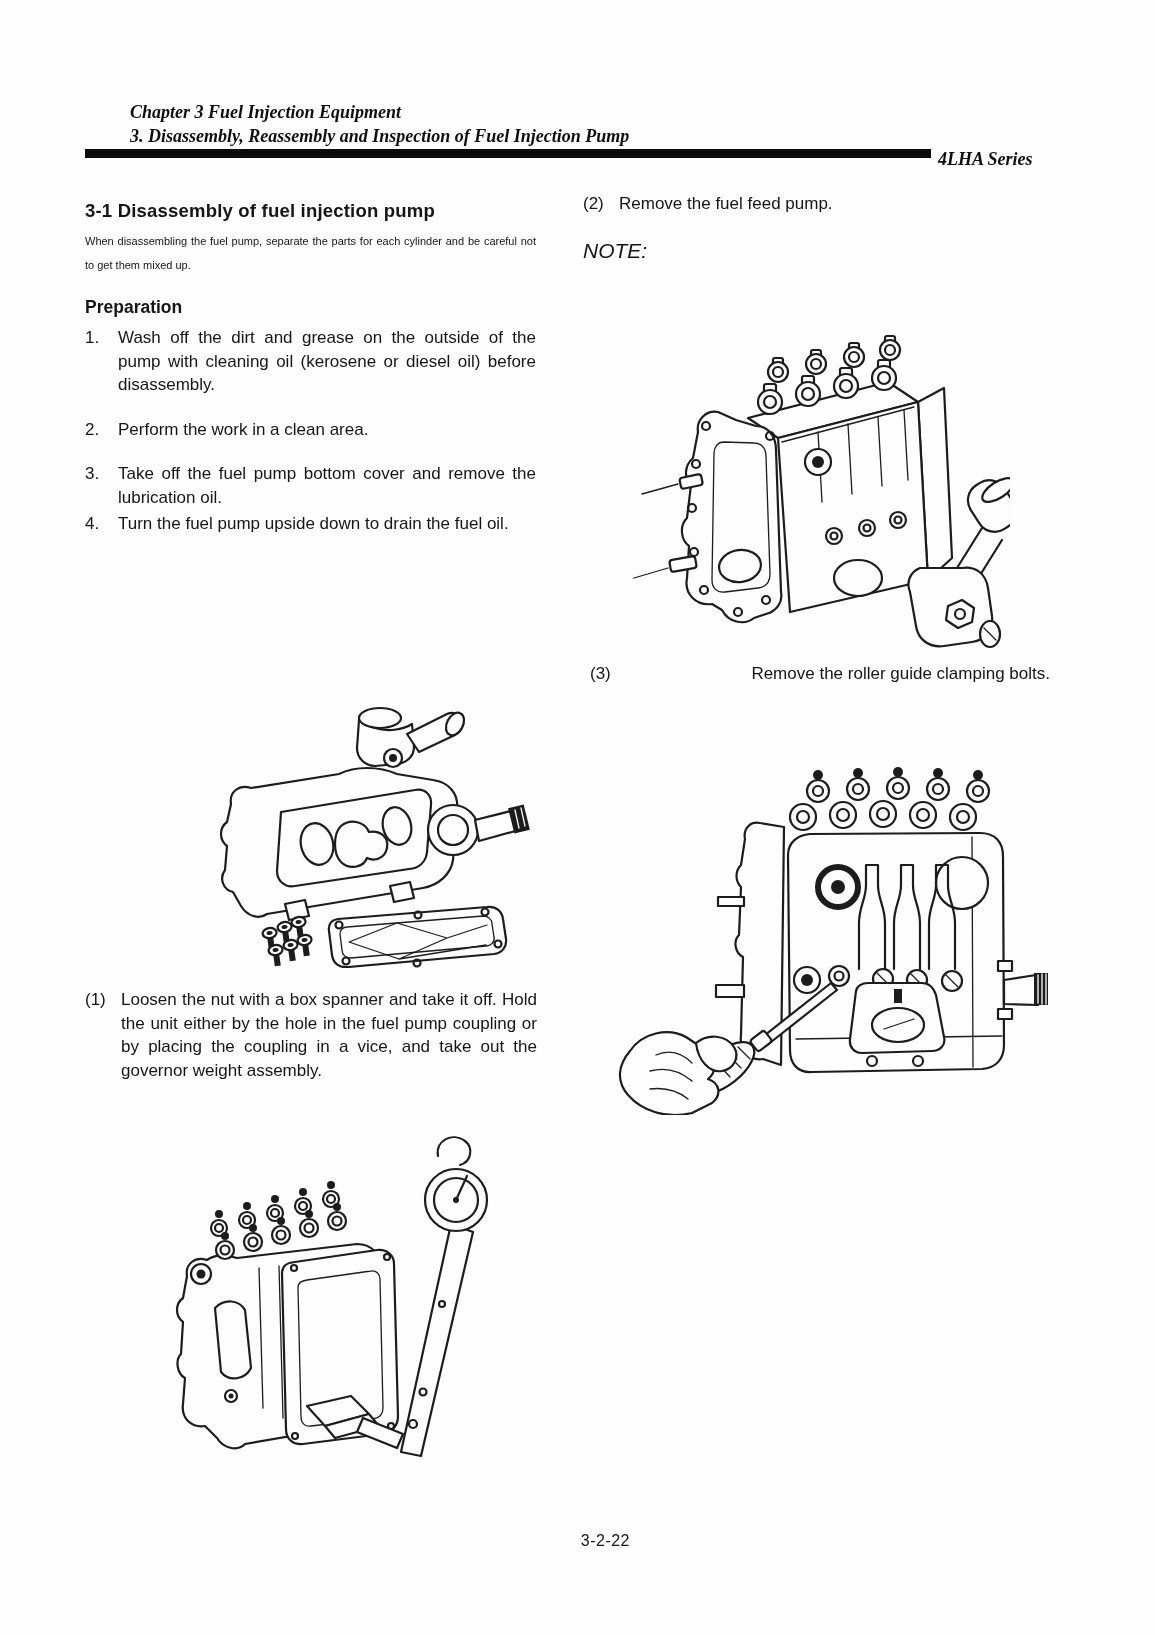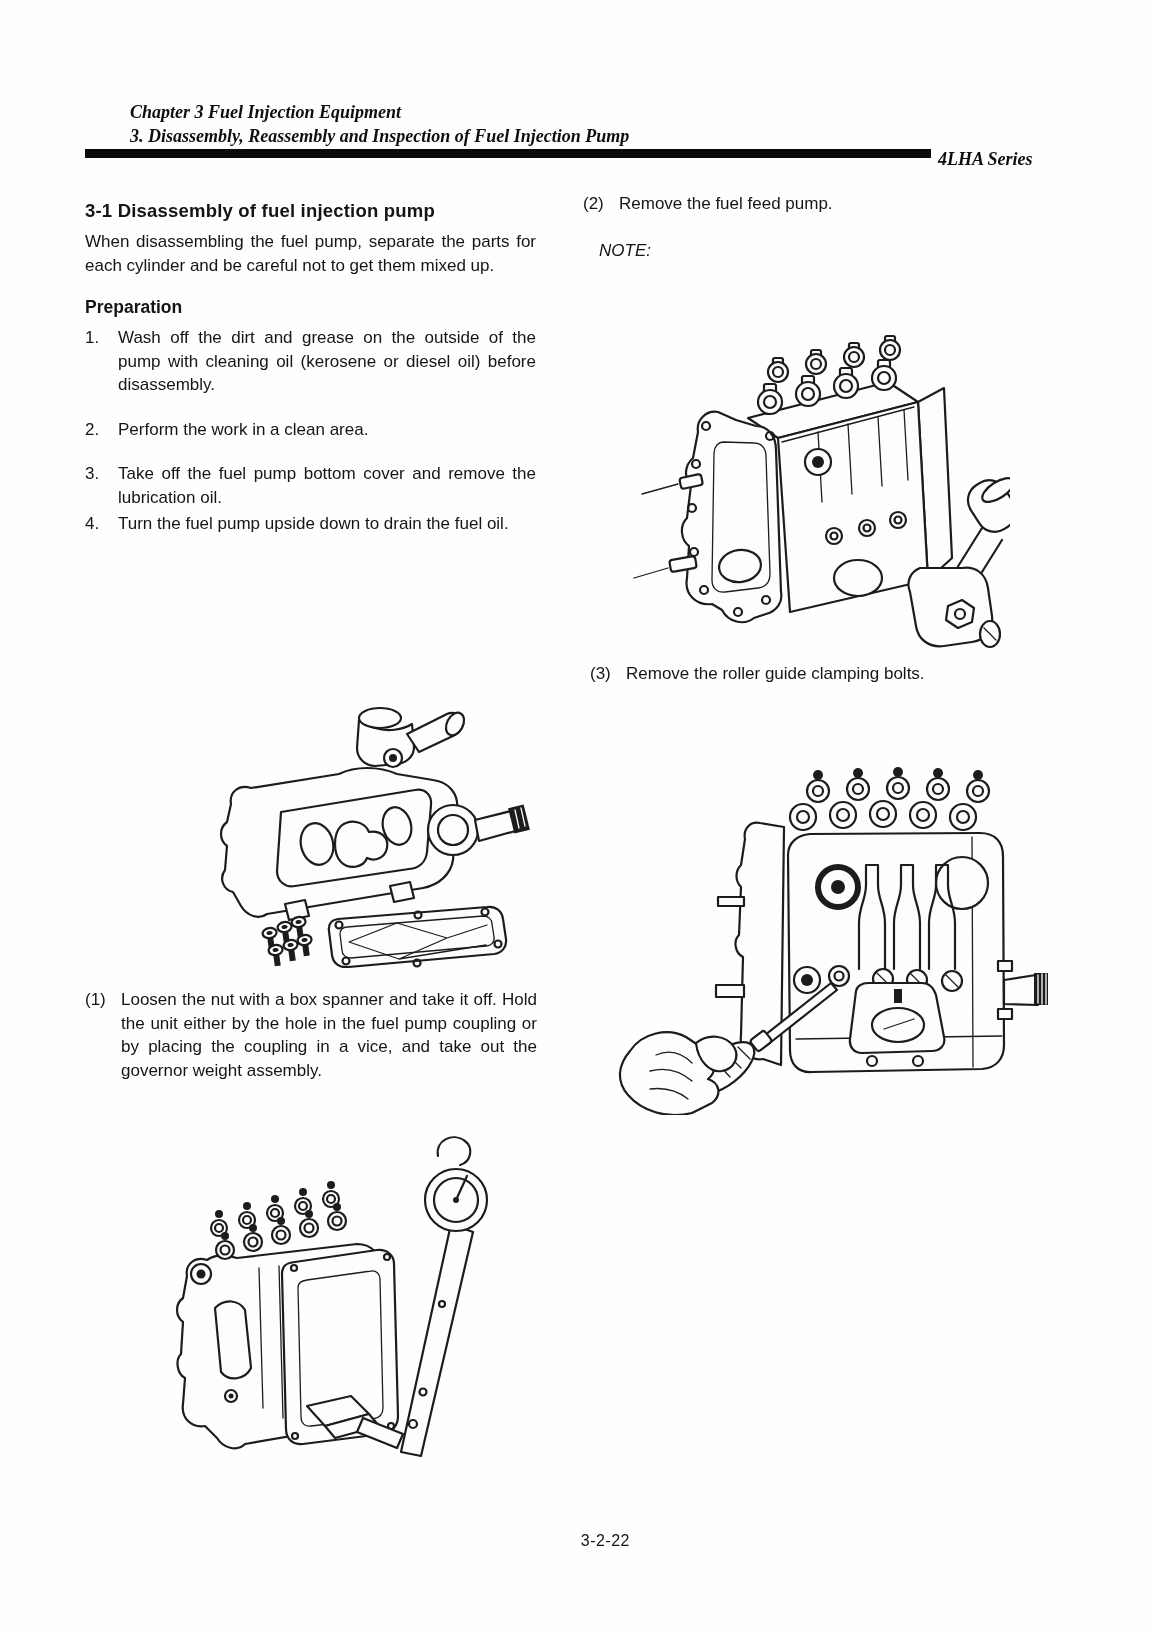--- a/index.html
+++ b/index.html
@@ -10,31 +10,31 @@
   .hdr{position:absolute;left:90px;top:100px;font-family:"Liberation Serif",serif;
        font-style:italic;font-weight:600;font-size:18px;line-height:24px;color:#0e0e0e;margin-left:40px;}
   .hdr-rule{position:absolute;left:85px;top:149px;width:846px;height:9px;background:#0b0b0b;}
   .series{position:absolute;left:938px;top:149px;font-family:"Liberation Serif",serif;
           font-style:italic;font-weight:700;font-size:18px;color:#0e0e0e;}
 
   
   .col-l{position:absolute;left:85px;top:192px;width:451px;}
   .col-r{position:absolute;left:583px;top:192px;width:458px;}
   .sec-title{font-size:18.5px;font-weight:700;letter-spacing:.2px;margin:8px 0 8px 0;}
-  p.body{font-size:17px;line-height:23.5px;text-align:justify;margin:0;}
+  p.body{font-size:11px;line-height:23.5px;text-align:justify;margin:0;}
   .prep-h{font-weight:700;font-size:17.5px;margin:20px 0 8px 0;}
   .item{display:flex;font-size:17px;line-height:23.5px;margin-bottom:21px;}
   .item .n{width:33px;flex:none;}
   .item .t{flex:1;text-align:justify;}
   .item.tight{margin-bottom:3px;}
   .item.last{margin-bottom:0;}
   .step{display:flex;font-size:17px;line-height:23.5px;}
   .step .n{width:36px;flex:none;}
   .step .t{flex:1;text-align:justify;}
-  .note{display:flex;font-style:italic;font-size:17px;line-height:24px;margin-top:23px;margin-left:16px;}
+  .note{display:flex;font-style:italic;font-size:21px;line-height:24px;margin-top:23px;}
   .note .lbl{width:70px;flex:none;}
   .note .t{flex:1;text-align:justify;}
   .abs{position:absolute;}
 
   
   .fig{position:absolute;}
   .fig svg *{stroke:#1c1c1c;stroke-width:2.2;fill:none;stroke-linecap:round;stroke-linejoin:round;}
   .fig svg .f{fill:#fdfdfd;}
   .fig svg .d{fill:#1c1c1c;stroke:none;}
   .fig svg .thin{stroke-width:1.3;}
@@ -164,21 +164,21 @@
         <polygon class="f" points="328,276 342,270 354,278 352,292 338,298 326,290"></polygon>
         <circle cx="340" cy="284" r="5"></circle>
         <ellipse class="f" cx="370" cy="304" rx="10" ry="13"></ellipse>
         <path class="thin" d="M364,298 L376,310"></path>
       </g>
     </svg>
   </div>
 
   <div class="abs step" style="left:590px;top:662px;width:460px;">
     <span class="n">(3)</span>
-    <span class="t" style="text-align:left;">Remove the roller guide clamping bolts.</span>
+    <span class="t" style="text-align:right;margin-left:40px;">Remove the roller guide clamping bolts.</span>
   </div>
 
   <div class="fig" style="left:135px;top:678px;width:400px;height:290px;">
     <svg viewBox="0 0 400 290" width="400" height="290">
 
       <g>
         <path class="f" d="M224,42 L222,70 C222,80 230,88 240,88 L262,86 C272,85 279,78 279,69 L277,46 C268,52 252,54 240,50 C233,48 227,45 224,42 Z"></path>
         <ellipse class="f" cx="245" cy="40" rx="21" ry="10"></ellipse>
         <path class="f" d="M272,56 L312,36 C318,33 325,36 327,42 C329,48 326,54 320,57 L284,74 Z"></path>
         <ellipse class="f" cx="320" cy="46" rx="8" ry="12" transform="rotate(28 320 46)"></ellipse>

